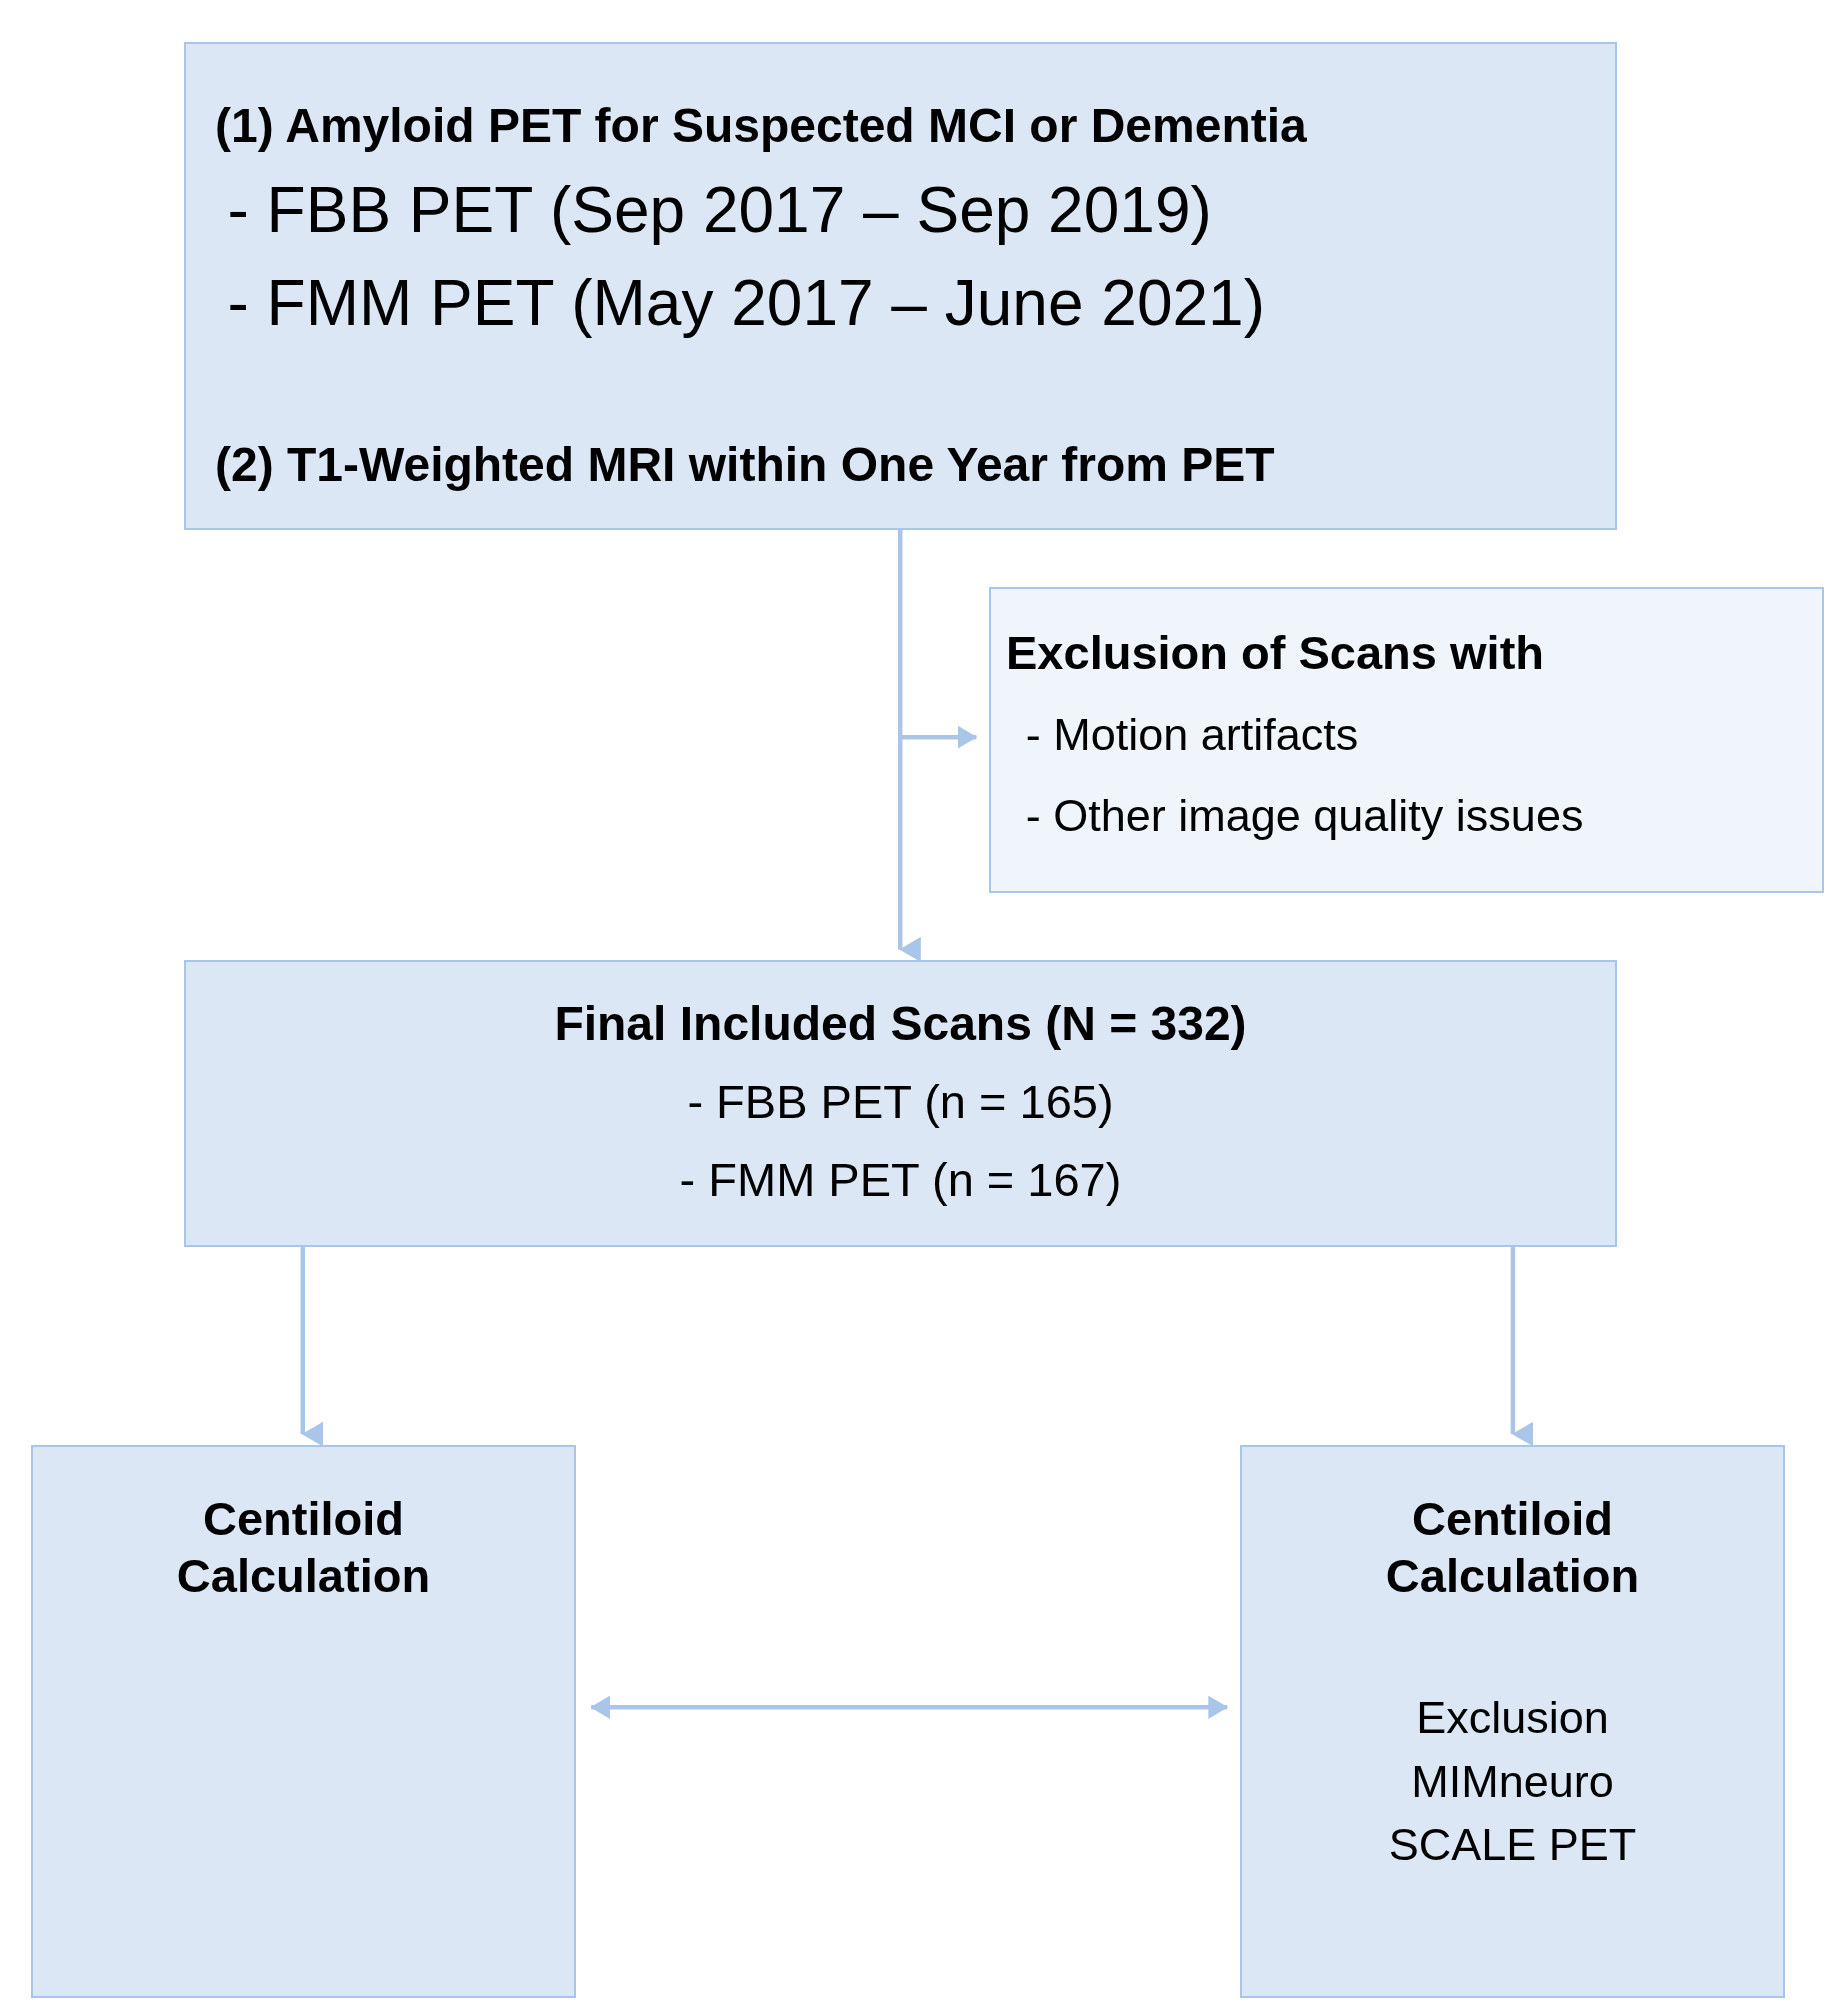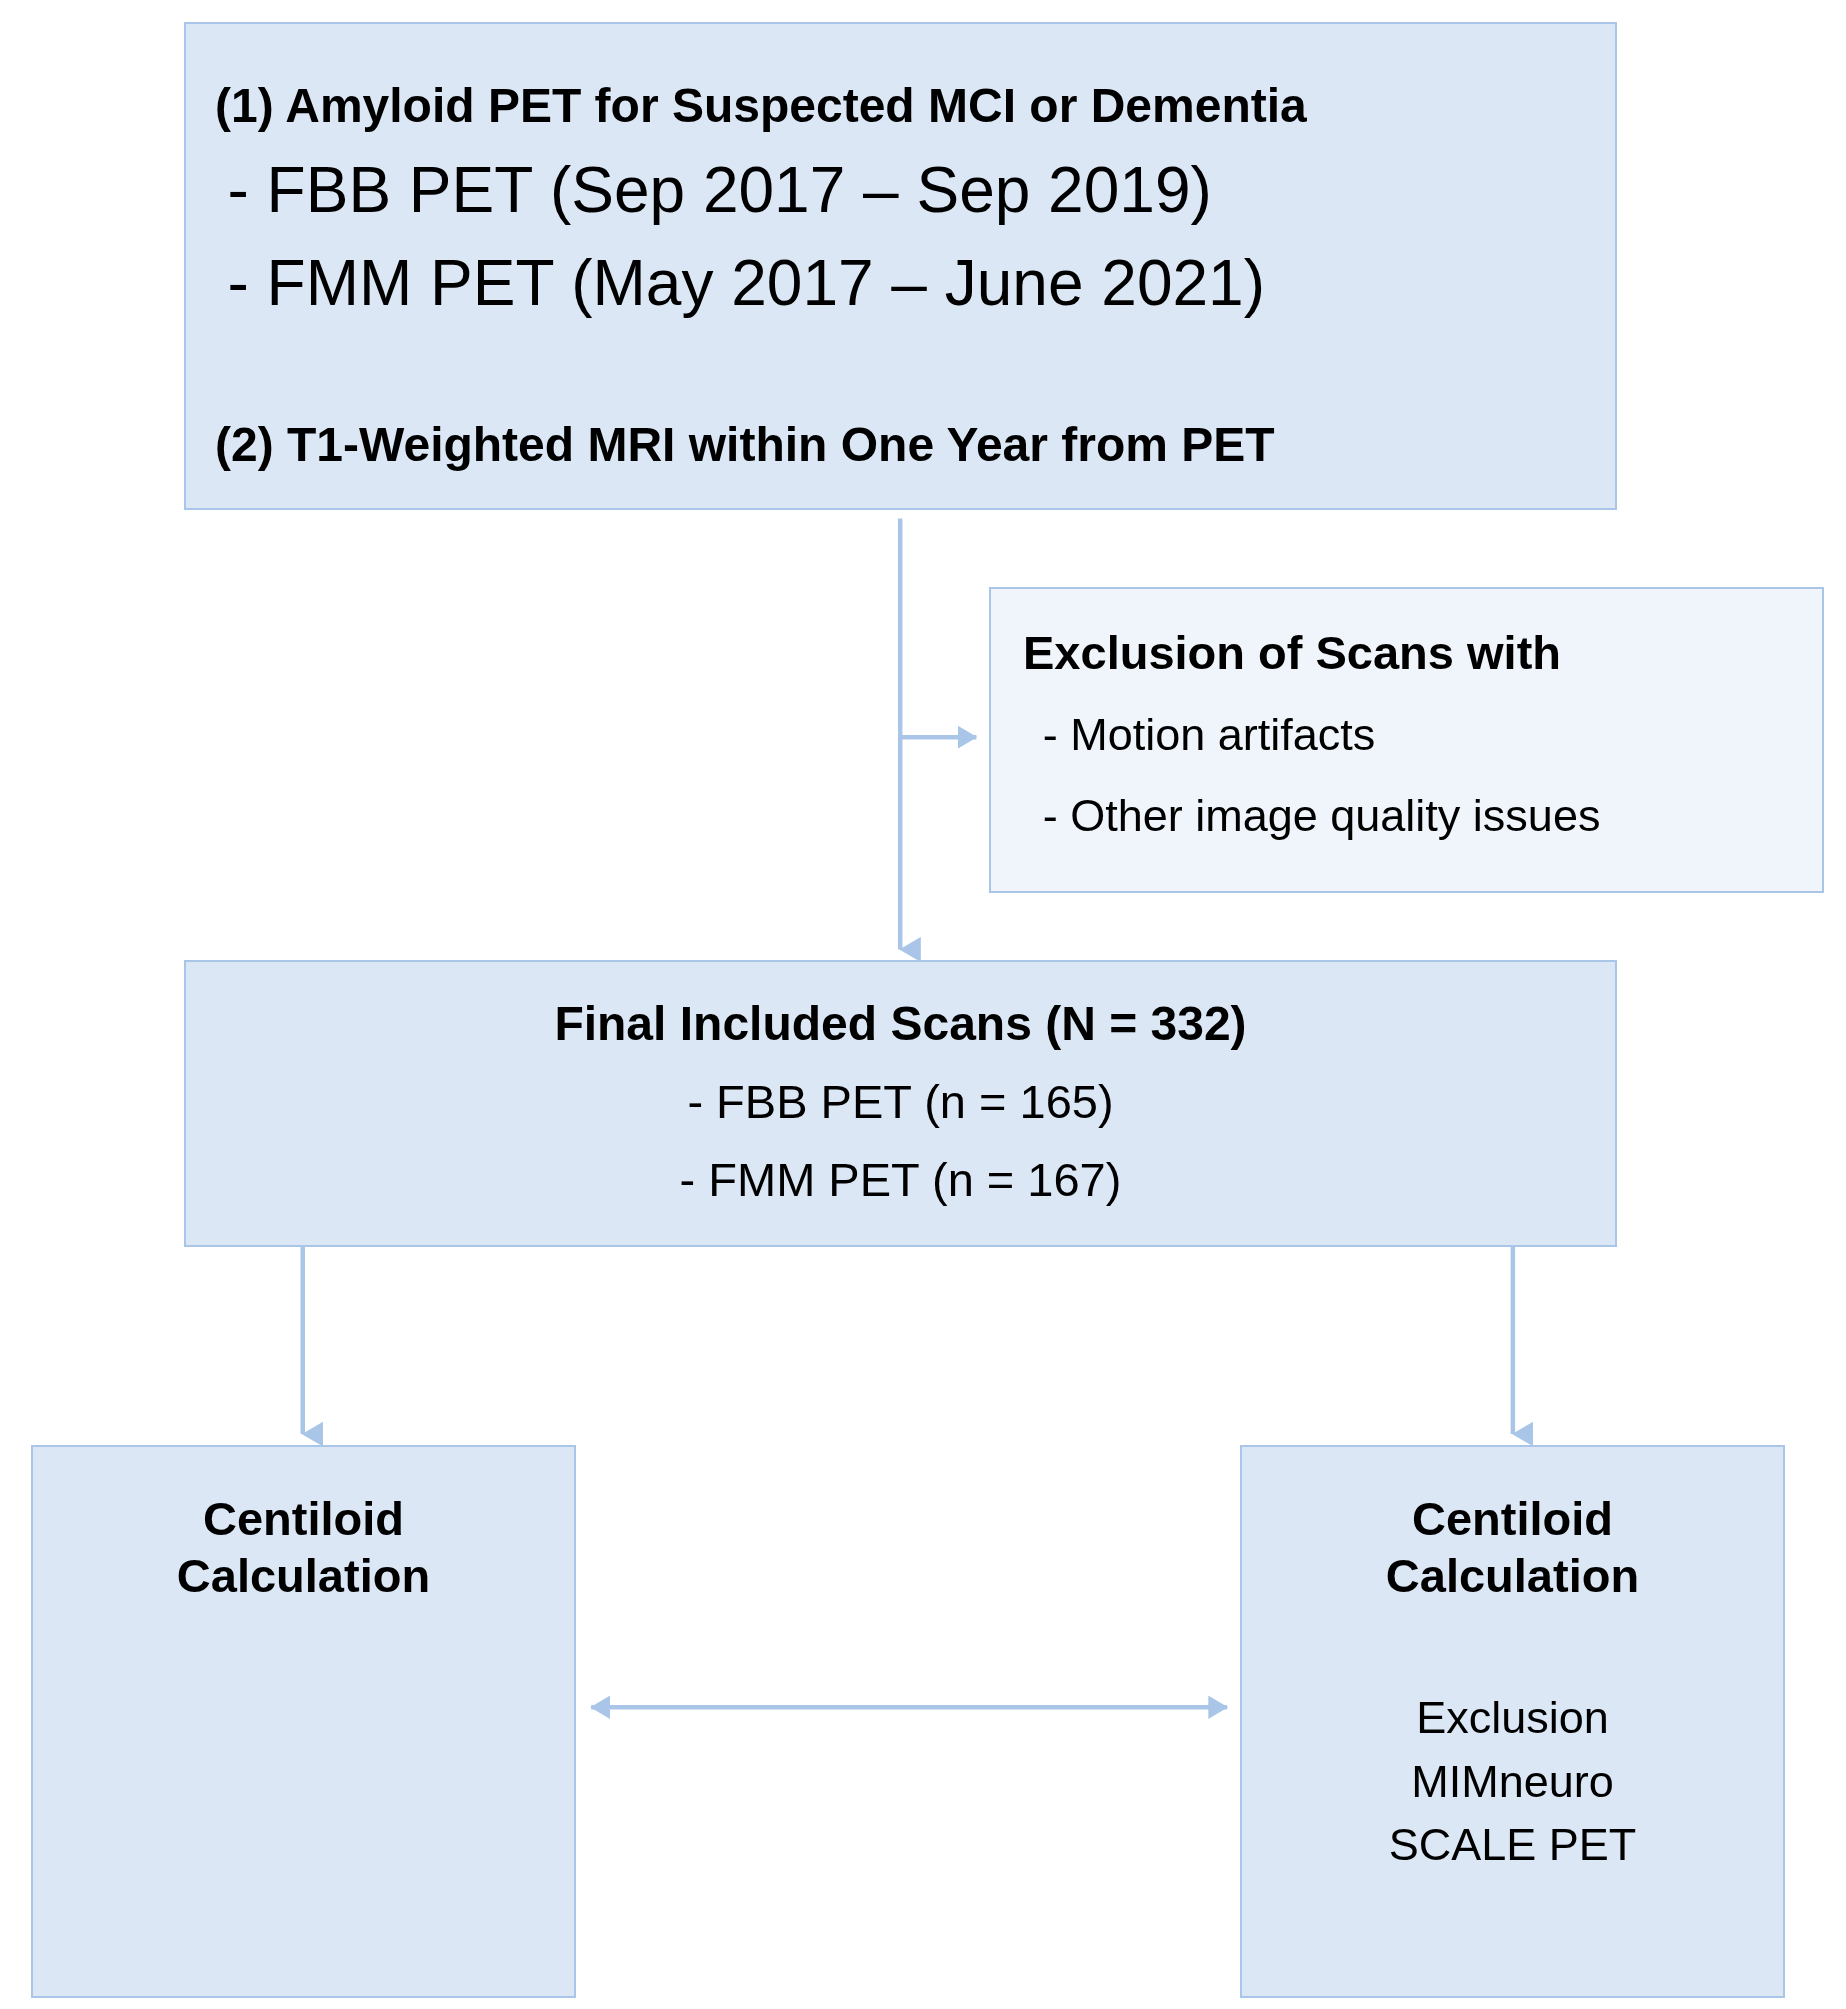--- a/index.html
+++ b/index.html
@@ -44,38 +44,38 @@
   }
   .n-line {
     font-weight: normal;
     color: #000000;
     white-space: nowrap;
   }
 
   
   #node-eligibility {
     left: 184px;
-    top: 22px;
+    top: 42px;
     width: 1433px;
     height: 488px;
     padding: 0 8px 0 29px;
     justify-content: flex-start;
     align-items: flex-start;
   }
   #node-eligibility .n-title { font-size: 48px; margin-top: 54px; }
   #node-eligibility .n-line  { font-size: 64px; margin-top: 19.7px; padding-left: 12.5px; }
   #node-eligibility .n-title2 { font-size: 48px; font-weight: bold; margin-top: 97px; }
 
   
   #node-exclusion {
     left: 989px;
     top: 587px;
     width: 835px;
     height: 306px;
-    padding-left: 32px;
+    padding-left: 15px;
     justify-content: flex-start;
     align-items: flex-start;
   }
   #node-exclusion .n-title { font-size: 47px; margin-top: 36px; }
   #node-exclusion .n-line  { font-size: 45px; margin-top: 29px; padding-left: 19.7px; }
 
   
   #node-included {
     left: 184px;
     top: 960px;

